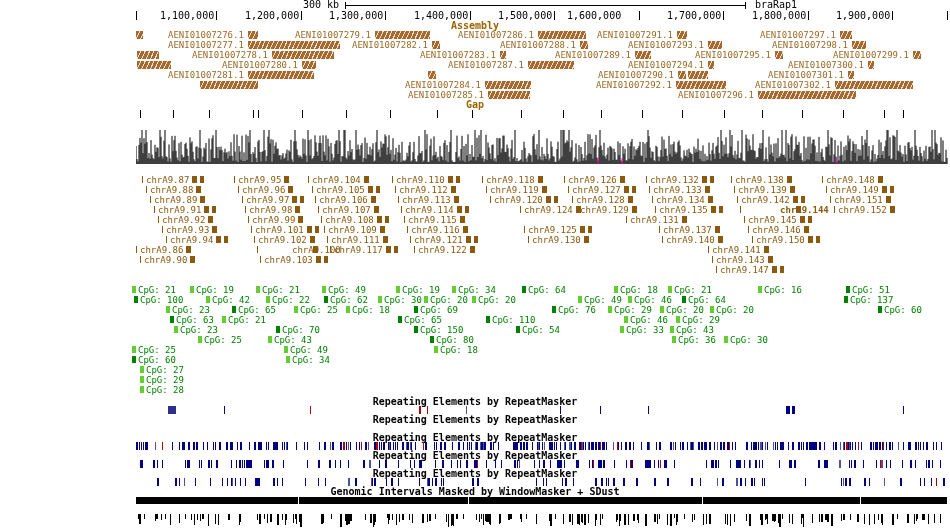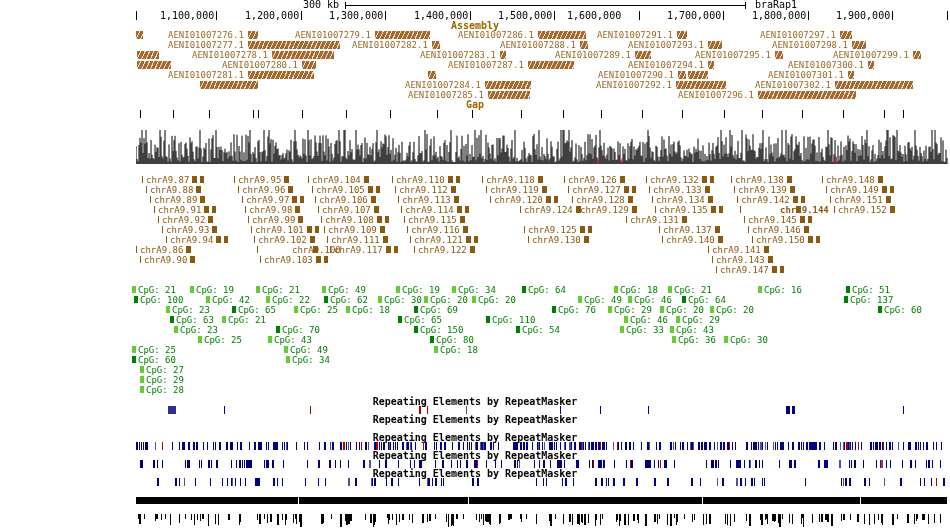--- a/index.html
+++ b/index.html
@@ -57,20 +57,21 @@
       <div class="vtick" style="left: 947px; top: 0px; height: 9px;"></div>
     </div>
 
   <div class="title t-gold" style="top:21px">Assembly</div>
   <div class="title t-gold" style="top:100px">Gap</div>
   <div class="title t-black" style="top:397px">Repeating Elements by RepeatMasker</div>
   <div class="title t-black" style="top:415px">Repeating Elements by RepeatMasker</div>
   <div class="title t-black" style="top:433px">Repeating Elements by RepeatMasker</div>
   <div class="title t-black" style="top:451px">Repeating Elements by RepeatMasker</div>
   <div class="title t-black" style="top:469px">Repeating Elements by RepeatMasker</div>
+  <div class="title t-black" style="top:487px">Genomic Intervals Masked by WindowMasker + SDust</div>
 
   <div id="assembly-items" class="layer" style="top:31px;height:70px">
       <div class="asm-box" style="left: 136px; top: 0px; width: 7px;"></div>
       <div class="asm-label" style="left: 168px; top: 0px;">AENI01007276.1</div>
       <div class="asm-box" style="left: 247.88px; top: 0px; width: 10px;"></div>
       <div class="asm-label" style="left: 295px; top: 0px;">AENI01007279.1</div>
       <div class="asm-box" style="left: 374.88px; top: 0px; width: 55px;"></div>
       <div class="asm-label" style="left: 458px; top: 0px;">AENI01007286.1</div>
       <div class="asm-box" style="left: 537.88px; top: 0px; width: 48px;"></div>
       <div class="asm-label" style="left: 597px; top: 0px;">AENI01007291.1</div>

